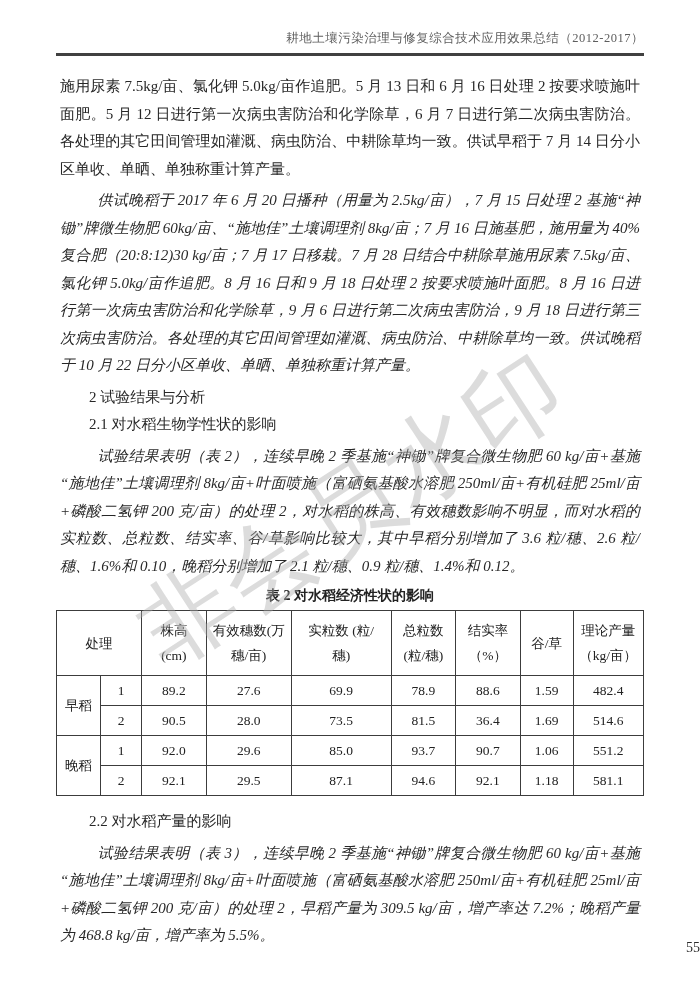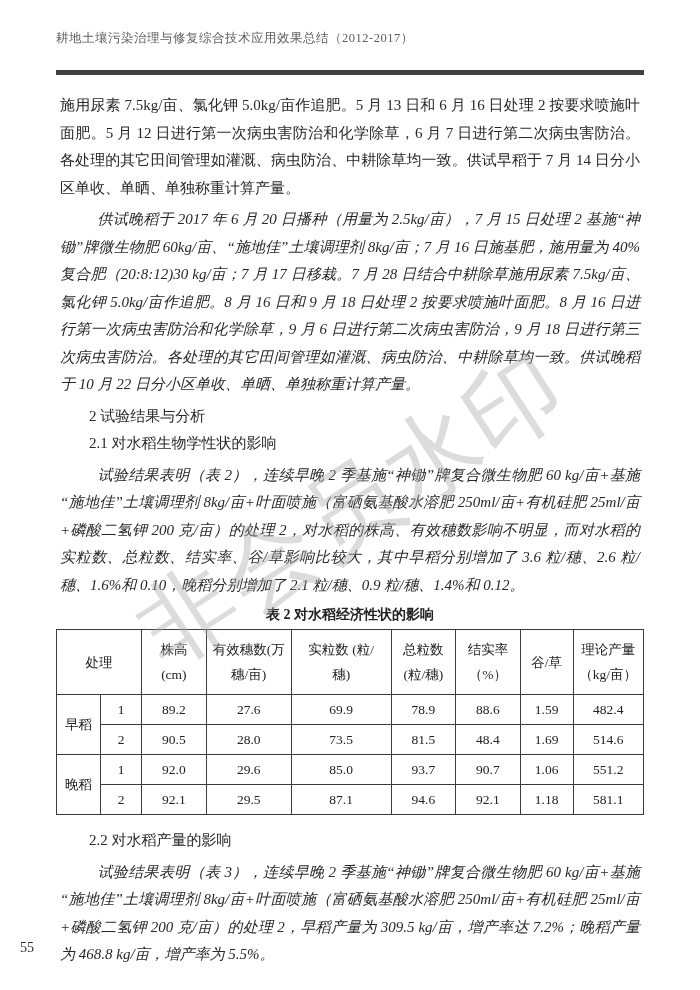--- a/index.html
+++ b/index.html
@@ -8,26 +8,26 @@
     background:#ffffff;
     font-family:"Liberation Serif","DejaVu Serif",serif;
     color:#272727;
     position:relative;
     overflow:hidden;
   }
   .page{padding:0 56px;position:relative;z-index:1;}
 
   .doc-header{
     margin-top:30px;
-    text-align:left;
+    text-align:right;
     font-size:12.5px;
     color:#5d5d5d;
     letter-spacing:0.5px;
-    padding-bottom:23px;
-    border-bottom:5px solid #404040;
+    padding-bottom:6px;
+    border-bottom:3px solid #404040;
   }
 
   .body-text{margin-top:17px;}
   p.para{
     margin:4px;
     font-size:15px;
     line-height:27.5px;
     text-align:justify;
     text-justify:inter-ideograph;
   }
@@ -76,21 +76,21 @@
     white-space:nowrap;
     z-index:2;
     pointer-events:none;
     font-family:"Liberation Serif","DejaVu Serif",serif;
   }
 
   .page-footer{
     position:absolute;
     left:0;right:0;
     top:940px;
-    text-align:left;
+    text-align:right;
     font-size:14px;
     color:#2c2c2c;
     z-index:3;
     padding-left:20px;
   }
 </style>
 </head>
 <body>
 
 <div class="page">
@@ -169,21 +169,21 @@
           <td>88.6</td>
           <td>1.59</td>
           <td>482.4</td>
         </tr>
         <tr>
           <td>2</td>
           <td>90.5</td>
           <td>28.0</td>
           <td>73.5</td>
           <td>81.5</td>
-          <td>48.4</td>
+          <td>36.4</td>
           <td>1.69</td>
           <td>514.6</td>
         </tr>
         <tr>
           <td rowspan="2">晚稻</td>
           <td>1</td>
           <td>92.0</td>
           <td>29.6</td>
           <td>85.0</td>
           <td>93.7</td>

